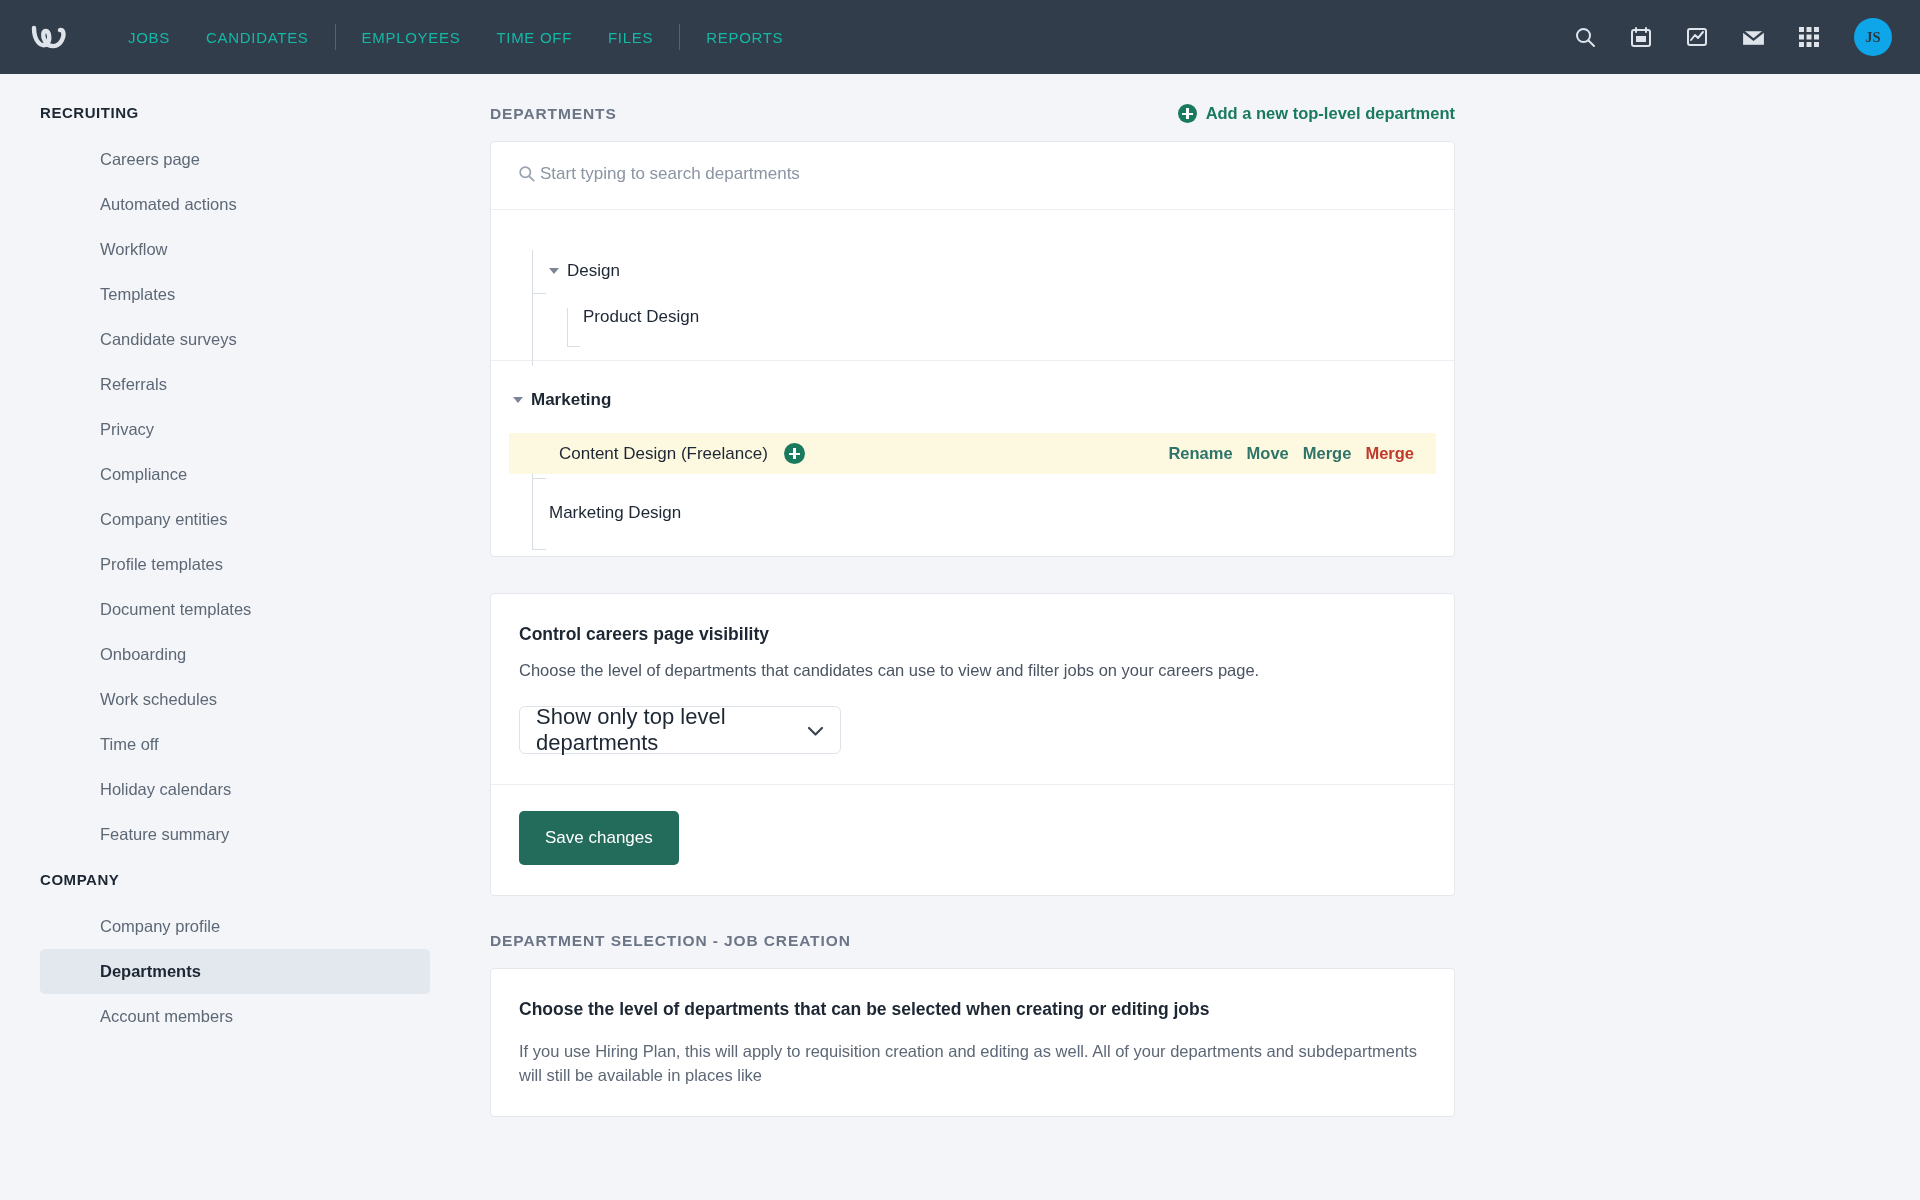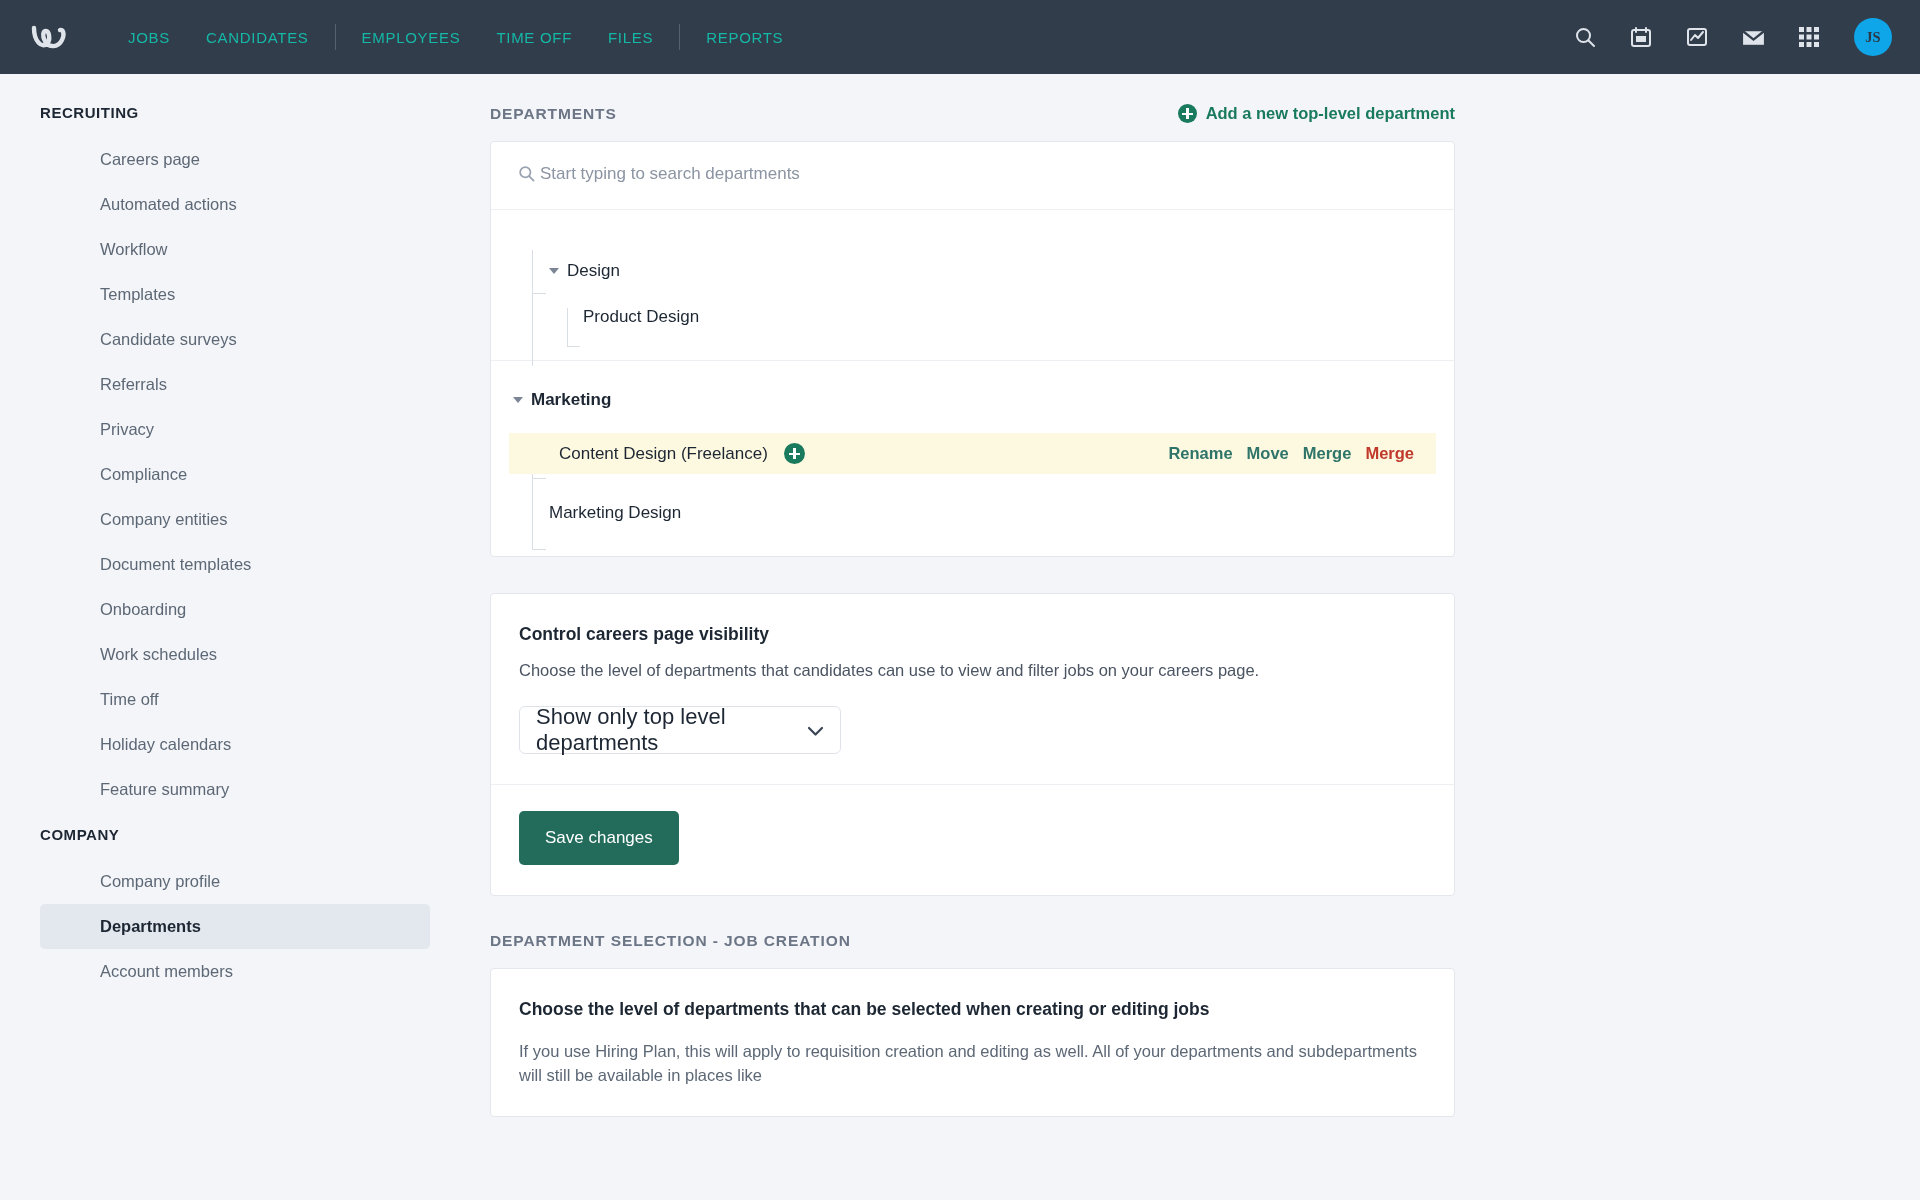--- a/index.html
+++ b/index.html
@@ -212,20 +212,21 @@
     <div class="side-item">Careers page</div>
     <div class="side-item">Automated actions</div>
     <div class="side-item">Workflow</div>
     <div class="side-item">Templates</div>
     <div class="side-item">Candidate surveys</div>
     <div class="side-item">Referrals</div>
     <div class="side-item">Privacy</div>
     <div class="side-item">Compliance</div>
 
     <div class="side-item">Company entities</div>
+    <div class="side-item">Profile templates</div>
     <div class="side-item">Document templates</div>
     <div class="side-item">Onboarding</div>
     <div class="side-item">Work schedules</div>
     <div class="side-item">Time off</div>
     <div class="side-item">Holiday calendars</div>
     <div class="side-item">Feature summary</div>
 
     <div class="side-head">COMPANY</div>
     <div class="side-item">Company profile</div>
     <div class="side-item active">Departments</div>

